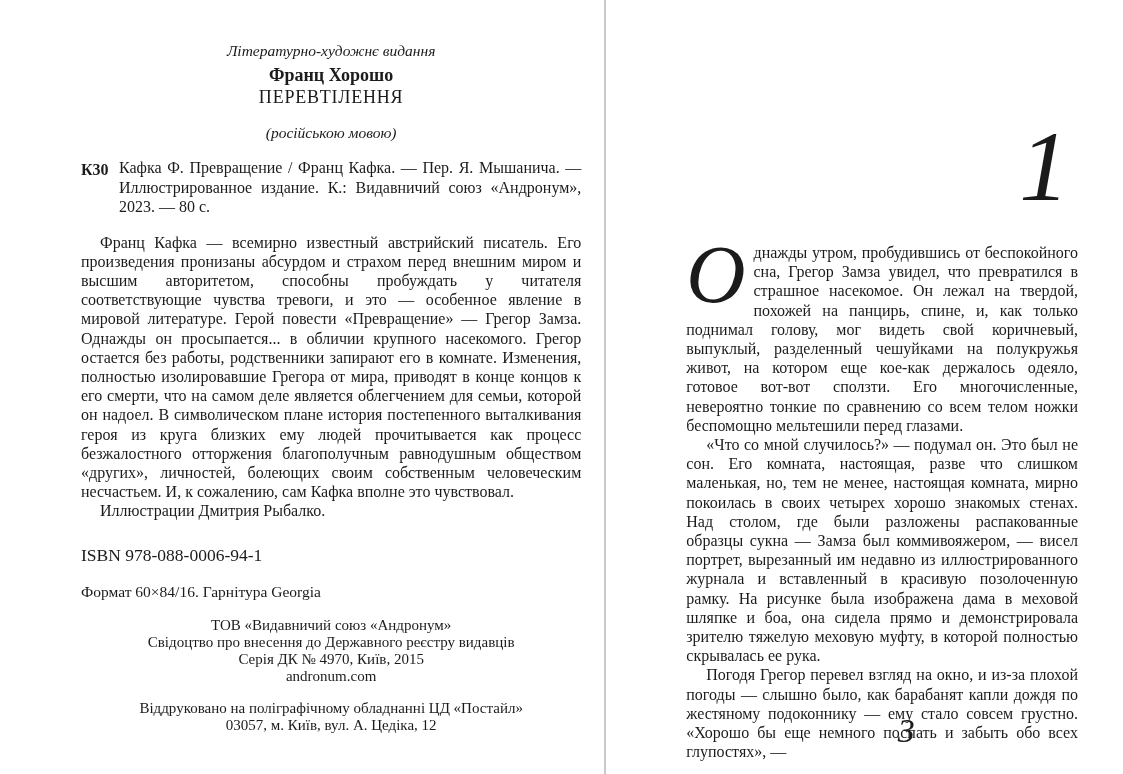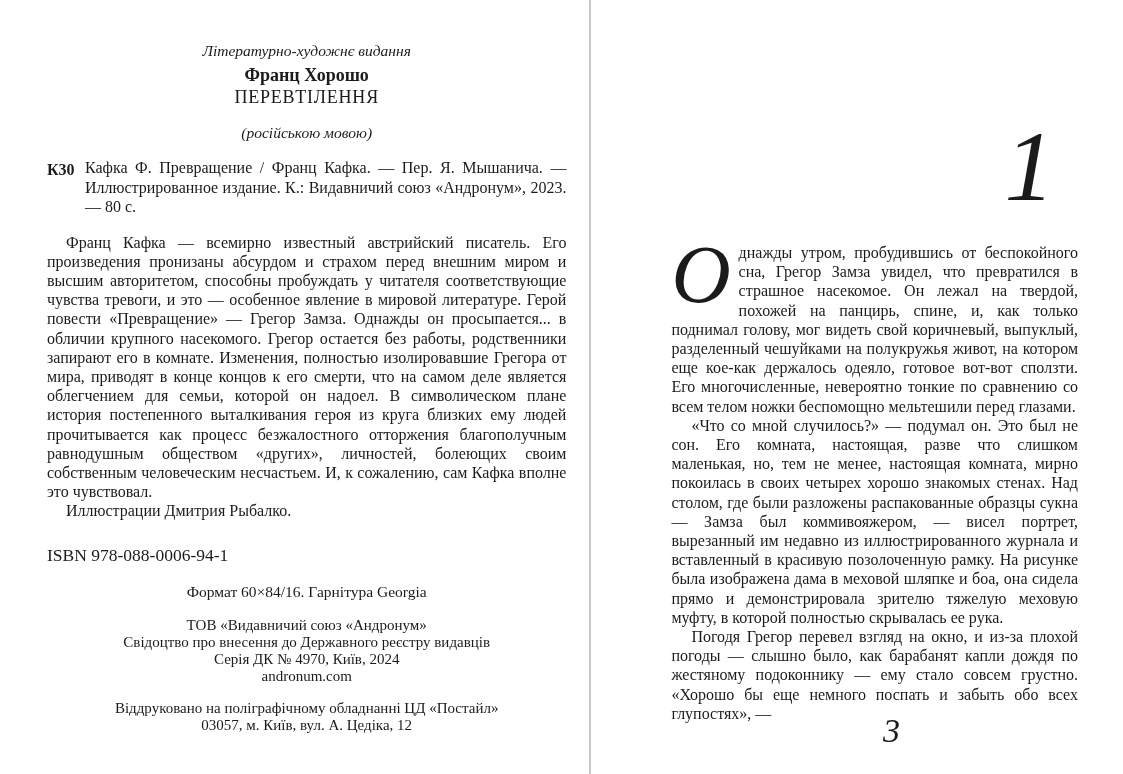--- a/index.html
+++ b/index.html
@@ -17,20 +17,21 @@
   .spread {
     display: flex;
     width: 1123px;
     height: 774px;
   }
   .page-left {
     width: 632px;
     box-sizing: border-box;
     padding: 40px 23px 0 47px;
     background: #ffffff;
+    margin-left: 34px;
   }
   .page-divider {
     width: 2px;
     height: 774px;
     background: #c9c9c9;
     flex-shrink: 0;
   }
   .page-right {
     width: 565px;
     box-sizing: border-box;
@@ -97,21 +98,20 @@
     text-indent: 19px;
     font-family: Liberation Serif, serif;
   }
   .isbn-mid {
     margin-top: 24px;
     font-size: 17.5px;
     line-height: 21px;
   }
   .imprint-format {
     margin-top: 17px;
-    text-align: center;
     font-size: 15.5px;
     line-height: 17px;
   }
   .imprint-publisher {
     margin-top: 17px;
     text-align: center;
     font-size: 15px;
     line-height: 17px;
   }
   .imprint-print {
@@ -177,21 +177,21 @@
     <p class="annotation">Франц Кафка — всемирно известный австрийский писатель. Его произведения пронизаны абсурдом и страхом перед внешним миром и высшим авторитетом, способны пробуждать у читателя соответствующие чувства тревоги, и это — особенное явление в мировой литературе. Герой повести «Превращение» — Грегор Замза. Однажды он просыпается... в обличии крупного насекомого. Грегор остается без работы, родственники запирают его в комнате. Изменения, полностью изолировавшие Грегора от мира, приводят в конце концов к его смерти, что на самом деле является облегчением для семьи, которой он надоел. В символическом плане история постепенного выталкивания героя из круга близких ему людей прочитывается как процесс безжалостного отторжения благополучным равнодушным обществом «других», личностей, болеющих своим собственным человеческим несчастьем. И, к сожалению, сам Кафка вполне это чувствовал.</p>
     <p class="illustrations-credit">Иллюстрации Дмитрия Рыбалко.</p>
 
     <div class="isbn-mid">ISBN 978-088-0006-94-1</div>
 
     <div class="imprint-format">Формат 60×84/16. Гарнітура Georgia</div>
 
     <div class="imprint-publisher">
       <div>ТОВ «Видавничий союз «Андронум»</div>
       <div>Свідоцтво  про внесення до Державного реєстру видавців</div>
-      <div>Серія ДК № 4970, Київ, 2024</div>
+      <div>Серія ДК № 4970, Київ, 2015</div>
       <div>andronum.com</div>
     </div>
 
     <div class="imprint-print">
       <div>Віддруковано на поліграфічному обладнанні ЦД «Постайл»</div>
       <div>03057, м. Київ, вул. А. Цедіка, 12</div>
     </div>
 
   </div>
 

